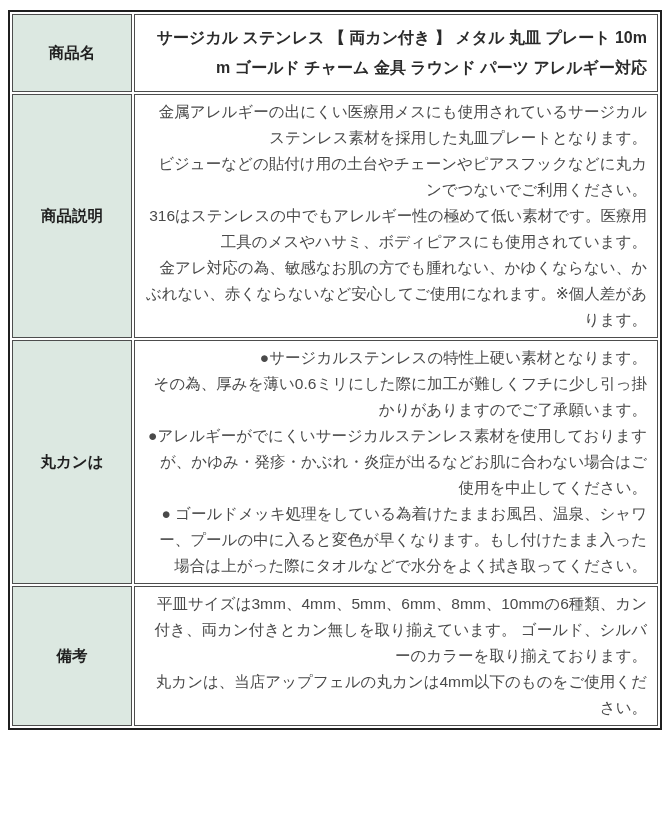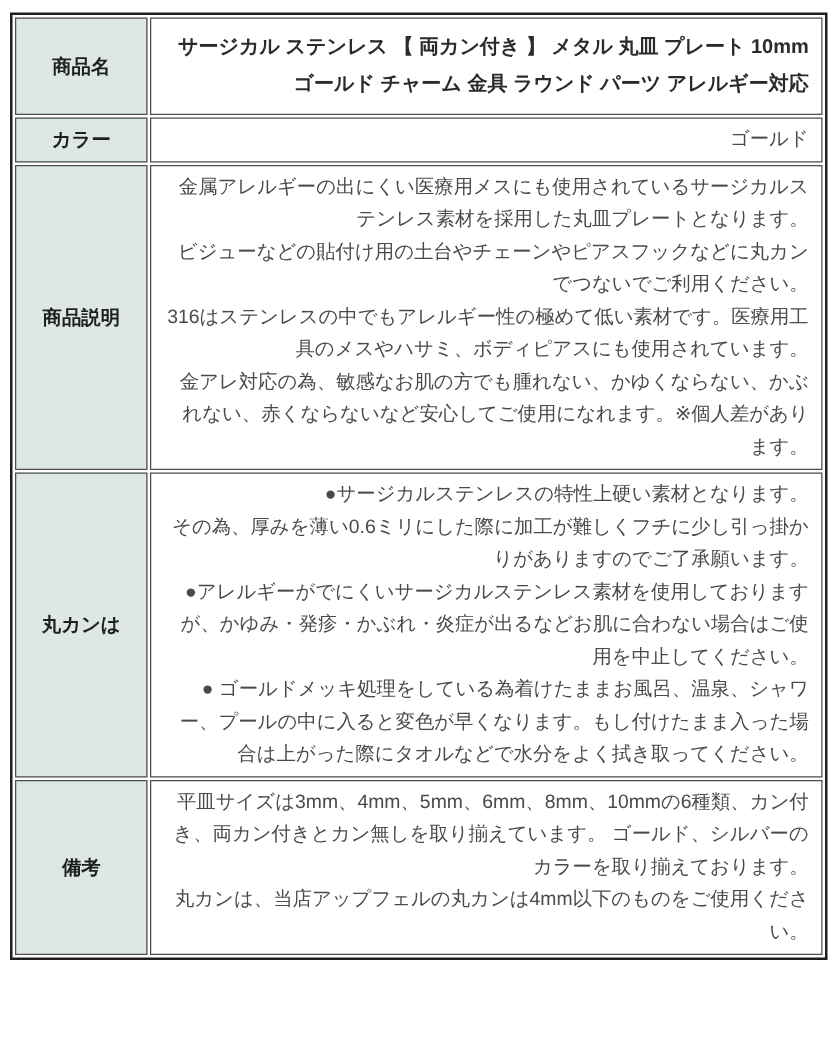--- a/index.html
+++ b/index.html
@@ -23,21 +23,21 @@
     margin: 10px 0 0 8px;
     width: 654px;
     table-layout: fixed;
     background: #ffffff;
   }
   th, td {
     box-sizing: border-box;
     border: 1px solid #4d4d4d;
   }
   th.label-cell {
-    width: 106px;
+    width: 120px;
     background: #dce8e1;
     color: #1f1f1f;
     font-size: 15.5px;
     font-weight: bold;
     text-align: center;
     vertical-align: middle;
     padding: 4px 2px;
   }
   td.value-cell {
     background: #ffffff;
@@ -64,26 +64,20 @@
 <div class="page">
   <table class="spec-table">
     <tbody>
       <tr>
         <th class="label-cell">商品名</th>
         <td class="value-cell title-cell">
             <div>サージカル ステンレス 【 両カン付き 】 メタル 丸皿 プレート 10mm ゴールド チャーム 金具 ラウンド パーツ アレルギー対応</div>
           </td>
       </tr>
       <tr>
-        <th class="label-cell">カラー</th>
-        <td class="value-cell">
-            <div>ゴールド</div>
-          </td>
-      </tr>
-      <tr>
         <th class="label-cell">商品説明</th>
         <td class="value-cell">
             <div>金属アレルギーの出にくい医療用メスにも使用されているサージカルステンレス素材を採用した丸皿プレートとなります。</div>
             <div>ビジューなどの貼付け用の土台やチェーンやピアスフックなどに丸カンでつないでご利用ください。</div>
             <div>316はステンレスの中でもアレルギー性の極めて低い素材です。医療用工具のメスやハサミ、ボディピアスにも使用されています。</div>
             <div>金アレ対応の為、敏感なお肌の方でも腫れない、かゆくならない、かぶれない、赤くならないなど安心してご使用になれます。※個人差があります。</div>
           </td>
       </tr>
       <tr>
         <th class="label-cell">丸カンは</th>

